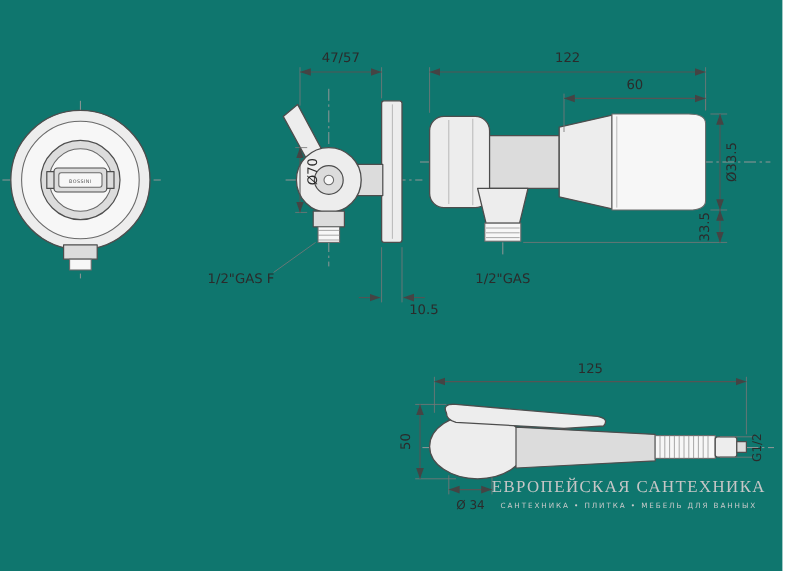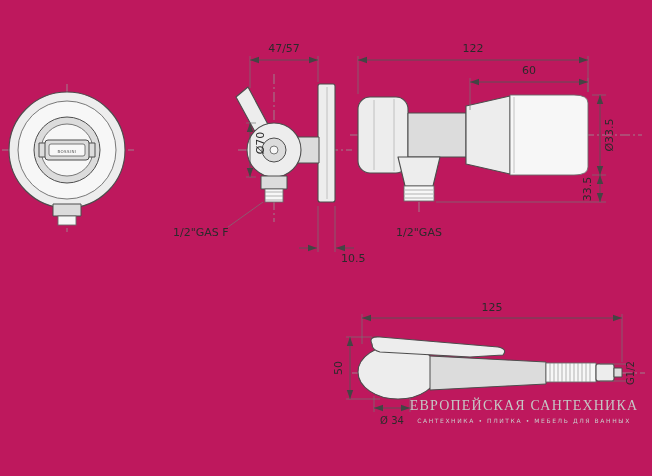--- a/index.html
+++ b/index.html
@@ -1,16 +1,16 @@
 <!DOCTYPE html>
 <html><head>
 <meta charset="utf-8">
 <style>
   html,body { margin:0; padding:0; background:#ffffff; }
-  .page { position:relative; width:652px; height:476px; background:#be185d; overflow:hidden;
+  .page { position:relative; width:652px; height:476px; background:#0f766e; overflow:hidden;
           font-family:"DejaVu Sans", sans-serif; }
   svg { display:block; }
   .f1   { fill:#ededed; stroke:#4d4d4d; stroke-width:1.1; stroke-linejoin:round; }
   .f2   { fill:#dcdcdc; stroke:#4d4d4d; stroke-width:1;   stroke-linejoin:round; }
   .f3   { fill:#f7f7f7; stroke:#6a6a6a; stroke-width:0.9; }
   .dim  { stroke:#555;  stroke-width:0.9; fill:none; }
   .ext  { stroke:#777;  stroke-width:0.7; }
   .cl   { stroke:#999;  stroke-width:0.8; stroke-dasharray:10 3 2 3; fill:none; }
   .hat  { stroke:#888;  stroke-width:0.6; }
   .det  { stroke:#b5b5b5; stroke-width:0.8; }

